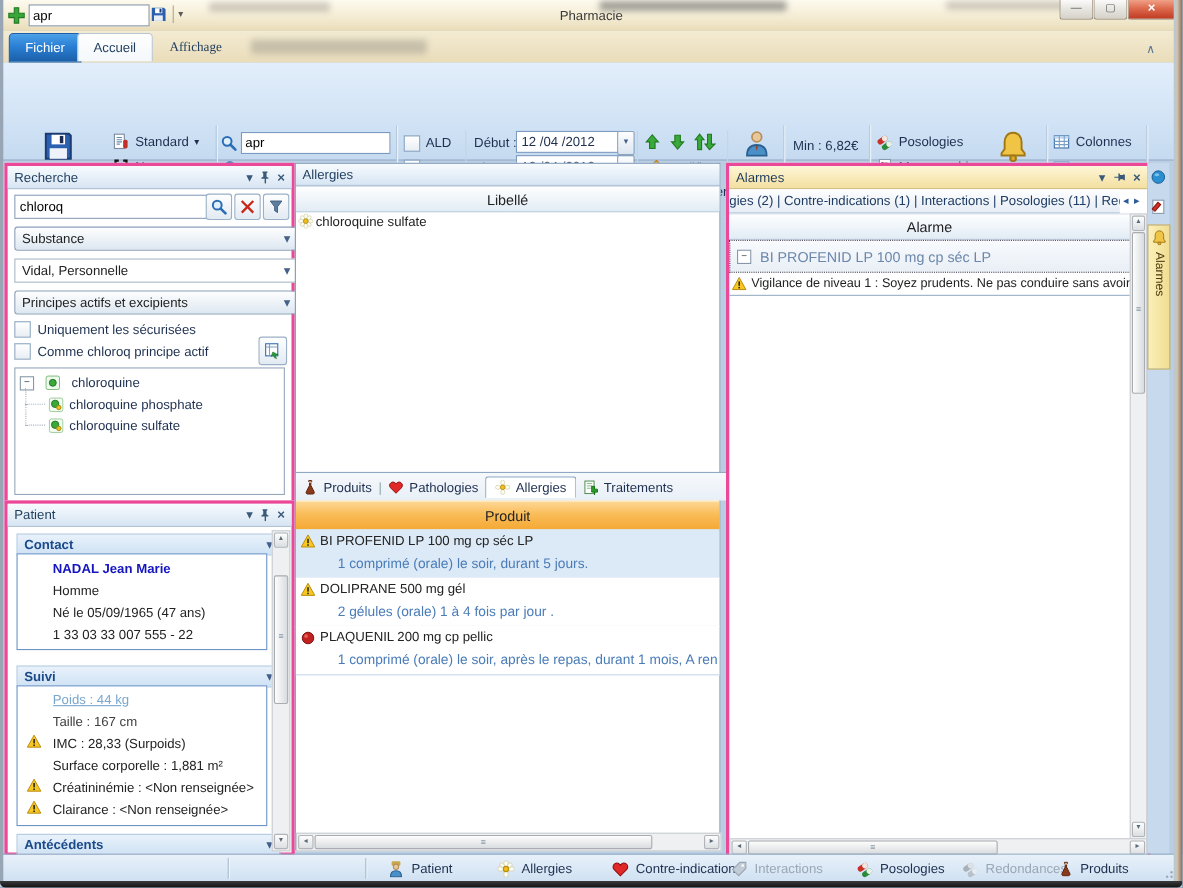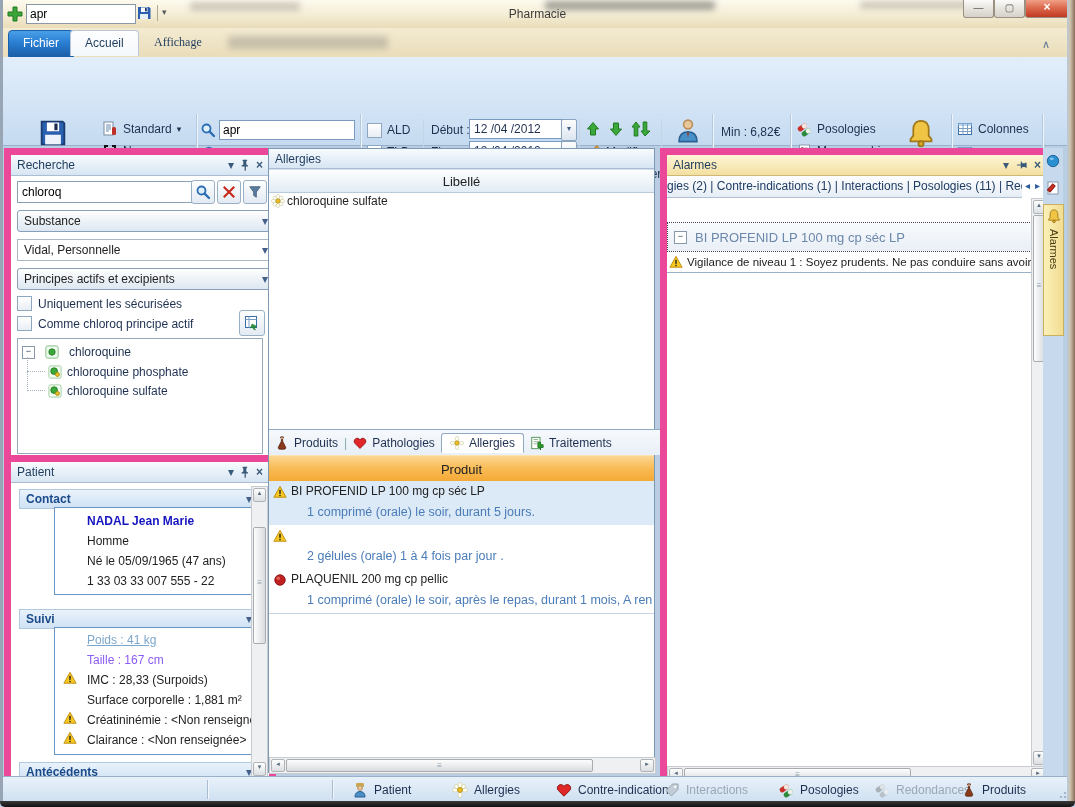--- a/index.html
+++ b/index.html
@@ -38,30 +38,30 @@
   .rgroup{top:57px;height:87px;border-right:1px solid #b6c9dd;box-shadow:1px 0 0 #eef4fb;}
   .rlabel{position:absolute;bottom:2px;left:0;right:0;text-align:center;font-size:11px;color:#53719a;}
   .rrow{position:absolute;height:20px;display:flex;align-items:center;gap:5px;padding:0 2px;color:#1e3050;}
   .bigbtn{display:flex;flex-direction:column;align-items:center;justify-content:flex-start;gap:2px;text-align:center;
     border:1px solid transparent;border-radius:3px;color:#1e3050;}
   .cb{width:13px;height:13px;border:1px solid #8ea8c0;background:linear-gradient(#fff,#e8eef4);display:inline-block;}
   .datebox{height:18px;border:1px solid #7a9ac0;background:#fff;padding:0 4px;line-height:18px;}
   .drop{width:14px;height:20px;border:1px solid #8aa4c0;background:linear-gradient(#fdfdfd,#dce6f0);text-align:center;font-size:8px;line-height:18px;color:#44608a;border-radius:2px;}
 
   
-  .panel{background:#fff;border:7px solid #ec4899;}
+  .panel{background:#fff;border:3px solid #ec4899;}
   .phead{position:absolute;left:0;top:0;right:0;height:20px;background:linear-gradient(#f7fbfe,#d7e5f3);border-bottom:1px solid #aabdd2;
     display:flex;align-items:center;padding:0 6px;color:#1e3c5c;}
   .phead.yellow{background:linear-gradient(#fdf6d6,#f3dfa0);border-bottom:1px solid #cdb878;}
   .phicons{margin-left:auto;display:flex;gap:6px;align-items:center;color:#3a5a7a;}
   .combo{height:20px;border:1px solid #8aa0b8;border-radius:3px;background:linear-gradient(#fefefe,#dde7f1);display:flex;align-items:center;padding:0 6px;color:#222;}
   .combo.flat{background:#fff;border-radius:0;border-color:#aab8c6;}
   .tbtn{width:22px;height:22px;border:1px solid #9ab0c6;border-radius:3px;background:linear-gradient(#fefefe,#e2eaf2);display:flex;align-items:center;justify-content:center;}
   .grouphead{height:18px;background:linear-gradient(#e9f2fb,#cfe2f4);border:1px solid #b0c8e0;display:flex;align-items:center;padding:0 6px;color:#1a4a8a;font-weight:bold;}
-  .gbox{background:#fff;border:1px solid #6a93c8;margin-left:35px;}
+  .gbox{background:#fff;border:1px solid #6a93c8;}
 
   
   .sv,.sh{background:#eef0f2;border:1px solid #c8ccd0;}
   .sbtn{position:absolute;background:linear-gradient(#fdfdfd,#dcdfe2);border:1px solid #b0b4b8;color:#5a6a7a;font-size:7px;text-align:center;border-radius:2px;}
   .sthumb{position:absolute;background:linear-gradient(90deg,#fdfdfd,#d9dcdf);border:1px solid #a8acb0;border-radius:2px;color:#8a9aa8;font-size:8px;text-align:center;}
   .sthumb.h{background:linear-gradient(#fdfdfd,#d9dcdf);}
 
   
   .colhead{background:linear-gradient(#fdfefe,#e2ecf5);border-bottom:1px solid #b9cadb;border-top:1px solid #d4e0ec;
     text-align:center;color:#222;font-size:13px;display:flex;align-items:center;justify-content:center;}
@@ -493,22 +493,22 @@
       <div class="abs clip" style="left:32px;top:26px;right:3px;color:#222">Homme</div>
       <div class="abs clip" style="left:32px;top:46px;right:3px;color:#222">Né le 05/09/1965 (47 ans)</div>
       <div class="abs clip" style="left:32px;top:66px;right:3px;color:#222">1 33 03 33 007 555 - 22</div>
     </div>
 
     <div class="abs grouphead" style="left:8px;top:147px;width:226px">
       <span>Suivi</span>
       <span class="gd" style="margin-left:auto;font-weight:normal;color:#44608a"></span>
       </div>
     <div class="abs gbox" style="left:8px;top:165px;width:226px;height:126px">
-      <div class="abs clip" style="left:32px;top:5px;right:2px;color:#7ba7cc;text-decoration:underline">Poids : 41 kg</div>
-      <div class="abs clip" style="left:32px;top:25px;right:2px;color:#8b5cf6">Taille : 167 cm</div>
+      <div class="abs clip" style="left:32px;top:5px;right:2px;color:#7ba7cc;text-decoration:underline">Poids : 44 kg</div>
+      <div class="abs clip" style="left:32px;top:25px;right:2px;color:#404040">Taille : 167 cm</div>
       <span class="abs ic i14" style="left:8px;top:43px">
           <svg viewBox="0 0 16 16">
             <path d="M8 1.5L15 14H1z" fill="#f8c820" stroke="#b8880a"></path>
             <rect x="7.2" y="5.5" width="1.6" height="4.6" fill="#222"></rect>
             <rect x="7.2" y="11.2" width="1.6" height="1.6" fill="#222"></rect>
           </svg>
         </span>
       <div class="abs clip" style="left:32px;top:45px;right:2px;color:#222">IMC : 28,33 (Surpoids)</div>
       <div class="abs clip" style="left:32px;top:65px;right:2px;color:#222">Surface corporelle : 1,881 m²</div>
       <span class="abs ic i14" style="left:8px;top:83px">
@@ -628,20 +628,21 @@
       <div class="prodposo clip">1 comprimé (orale) le soir, durant 5 jours.</div>
     </div>
     <div class="abs prow" style="left:0;top:376px;width:385px;height:44px">
       <span class="abs ic i14" style="left:4px;top:4px">
           <svg viewBox="0 0 16 16">
             <path d="M8 1.5L15 14H1z" fill="#f8c820" stroke="#b8880a"></path>
             <rect x="7.2" y="5.5" width="1.6" height="4.6" fill="#222"></rect>
             <rect x="7.2" y="11.2" width="1.6" height="1.6" fill="#222"></rect>
           </svg>
         </span>
+      <div class="prodname clip">DOLIPRANE 500 mg gél</div>
       <div class="prodposo clip">2 gélules (orale) 1 à 4 fois par jour .</div>
     </div>
     <div class="abs prow" style="left:0;top:420px;width:385px;height:44px">
       <span class="abs ic i14" style="left:4px;top:4px">
           <svg viewBox="0 0 16 16">
             <circle cx="8" cy="8" r="6" fill="#c02020" stroke="#801010"></circle>
             <circle cx="6" cy="6" r="2" fill="#e87060" opacity=".85"></circle>
           </svg>
         </span>
       <div class="prodname clip">PLAQUENIL 200 mg cp pellic</div>
@@ -668,20 +669,23 @@
             </svg>
           </span>
         <span class="gx"></span>
       </span>
     </div>
     <div class="abs clip" style="left:0;top:21px;width:355px;height:21px;background:linear-gradient(#fefefe,#e6edf5);border-bottom:1px solid #b0c0d2;line-height:21px;color:#1e3c64">
       <span>gies (2) | Contre-indications (1) | Interactions | Posologies (11) | Redo</span></div>
     <span class="abs gl2" style="left:358px;top:25px;color:#2a5a9a;font-size:10px"></span>
     <span class="abs gr2" style="left:368px;top:25px;color:#2a5a9a;font-size:10px"></span>
 
+    <div class="abs colhead" style="left:0;top:43px;width:364px;height:22px">
+      <span>Alarme</span>
+      </div>
 
     <div class="abs" style="left:1px;top:68px;width:361px;height:28px;outline:1px dotted #445;background:linear-gradient(#f8fafd,#e9eff6);display:flex;align-items:center;gap:8px;padding:0 6px">
       <span class="gm" style="width:11px;height:11px;border:1px solid #8898a8;font-size:9px;line-height:9px;text-align:center;background:#fff;color:#345"></span>
       <span class="clip" style="color:#6b87ab;font-size:13px">BI PROFENID LP 100 mg cp séc LP</span>
     </div>
     <div class="abs" style="left:0;top:97px;width:364px;height:20px;border-bottom:1px solid #9ab0c6;display:flex;align-items:center;gap:4px;padding:0 2px">
       <span class="ic i14">
           <svg viewBox="0 0 16 16">
             <path d="M8 1.5L15 14H1z" fill="#f8c820" stroke="#b8880a"></path>
             <rect x="7.2" y="5.5" width="1.6" height="4.6" fill="#222"></rect>

